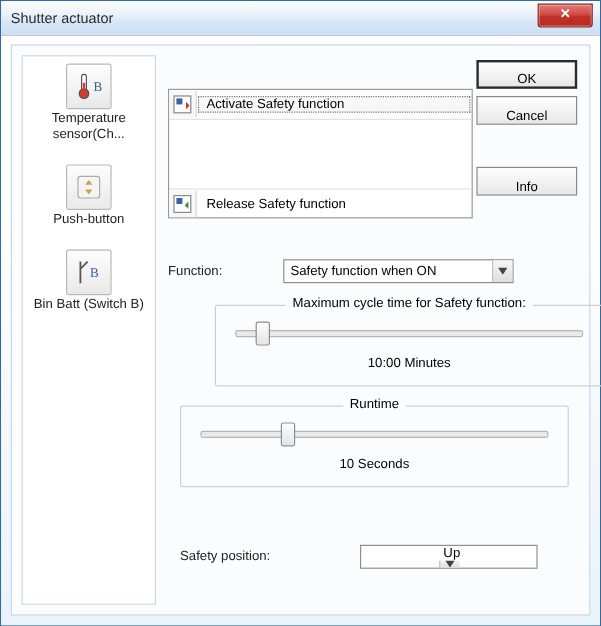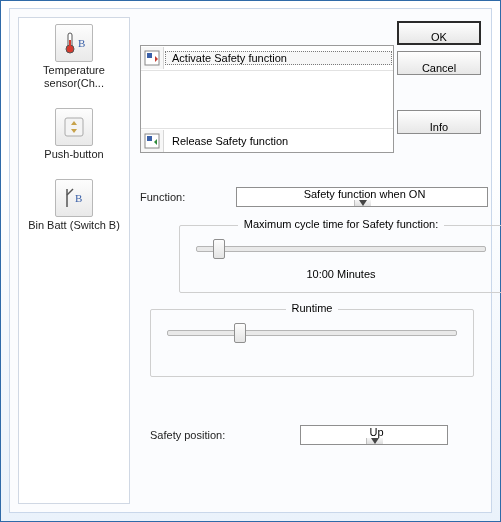--- a/index.html
+++ b/index.html
@@ -182,20 +182,26 @@
     font-size: 11px;
   }
   
   .chev { width: 8px; height: 6px; }
 </style>
 </head>
 <body>
 
 <div class="window">
 
+  <div class="titlebar">
+    <span class="title">Shutter actuator</span>
+    <div class="close-btn">
+      <span>✕</span>
+    </div>
+  </div>
 
   <div class="client">
     <div class="inner-frame">
 
       <div class="left-panel">
 
         <div class="left-item">
           <div class="left-icon">
             <svg width="26" height="26" viewBox="0 0 26 26">
               <rect x="7" y="3" width="4" height="14" rx="2" fill="#fff" stroke="#555"></rect>
@@ -258,40 +264,41 @@
               <rect x="1" y="1" width="14" height="14" fill="#fff" stroke="#888"></rect>
               <rect x="3" y="3" width="5" height="5" fill="#3a60a8"></rect>
               <polygon points="13,6 10,9 13,12" fill="#2f8b3b"></polygon>
             </svg>
           </div>
           <div class="alabel">Release Safety function</div>
         </div>
       </div>
 
       <div class="form-label" style="left:130px; top:182px;">Function:</div>
-      <div class="dropdown" style="left:226px; top:178px; width:252px;flex-direction:column;">
+      <div class="dropdown" style="left:226px; top:178px; width:192px;">
         <div class="dd-text">Safety function when ON</div>
         <div class="dd-btn">
           <svg class="chev" viewBox="0 0 8 6">
               <polygon points="0,0 8,0 4,6" fill="#444"></polygon>
             </svg>
         </div>
       </div>
 
       <div class="groupbox" style="left:140px; top:216px; width:322px; height:66px;margin-left:29px;">
         <div class="gb-title"><span>Maximum cycle time for Safety function:</span></div>
         <div class="slider-track" style="left:16px; right:16px; top:20px;"></div>
         <div class="slider-thumb" style="top: 23px; left: 39.36px;"></div>
         <div class="slider-value" style="top:42px;">10:00 Minutes</div>
       </div>
 
       <div class="groupbox" style="left:140px; top:300px; width:322px; height:66px;">
         <div class="gb-title"><span>Runtime</span></div>
         <div class="slider-track" style="left:16px; right:16px; top:20px;"></div>
         <div class="slider-thumb" style="top: 23px; left: 89px;"></div>
+        <div class="slider-value" style="top:42px;">10 Seconds</div>
       </div>
 
       <div class="form-label" style="left:140px; top:420px;">Safety position:</div>
       <div class="dropdown" style="left:290px; top:416px; width:148px;flex-direction:column;">
         <div class="dd-text">Up</div>
         <div class="dd-btn">
           <svg class="chev" viewBox="0 0 8 6">
               <polygon points="0,0 8,0 4,6" fill="#444"></polygon>
             </svg>
         </div>

